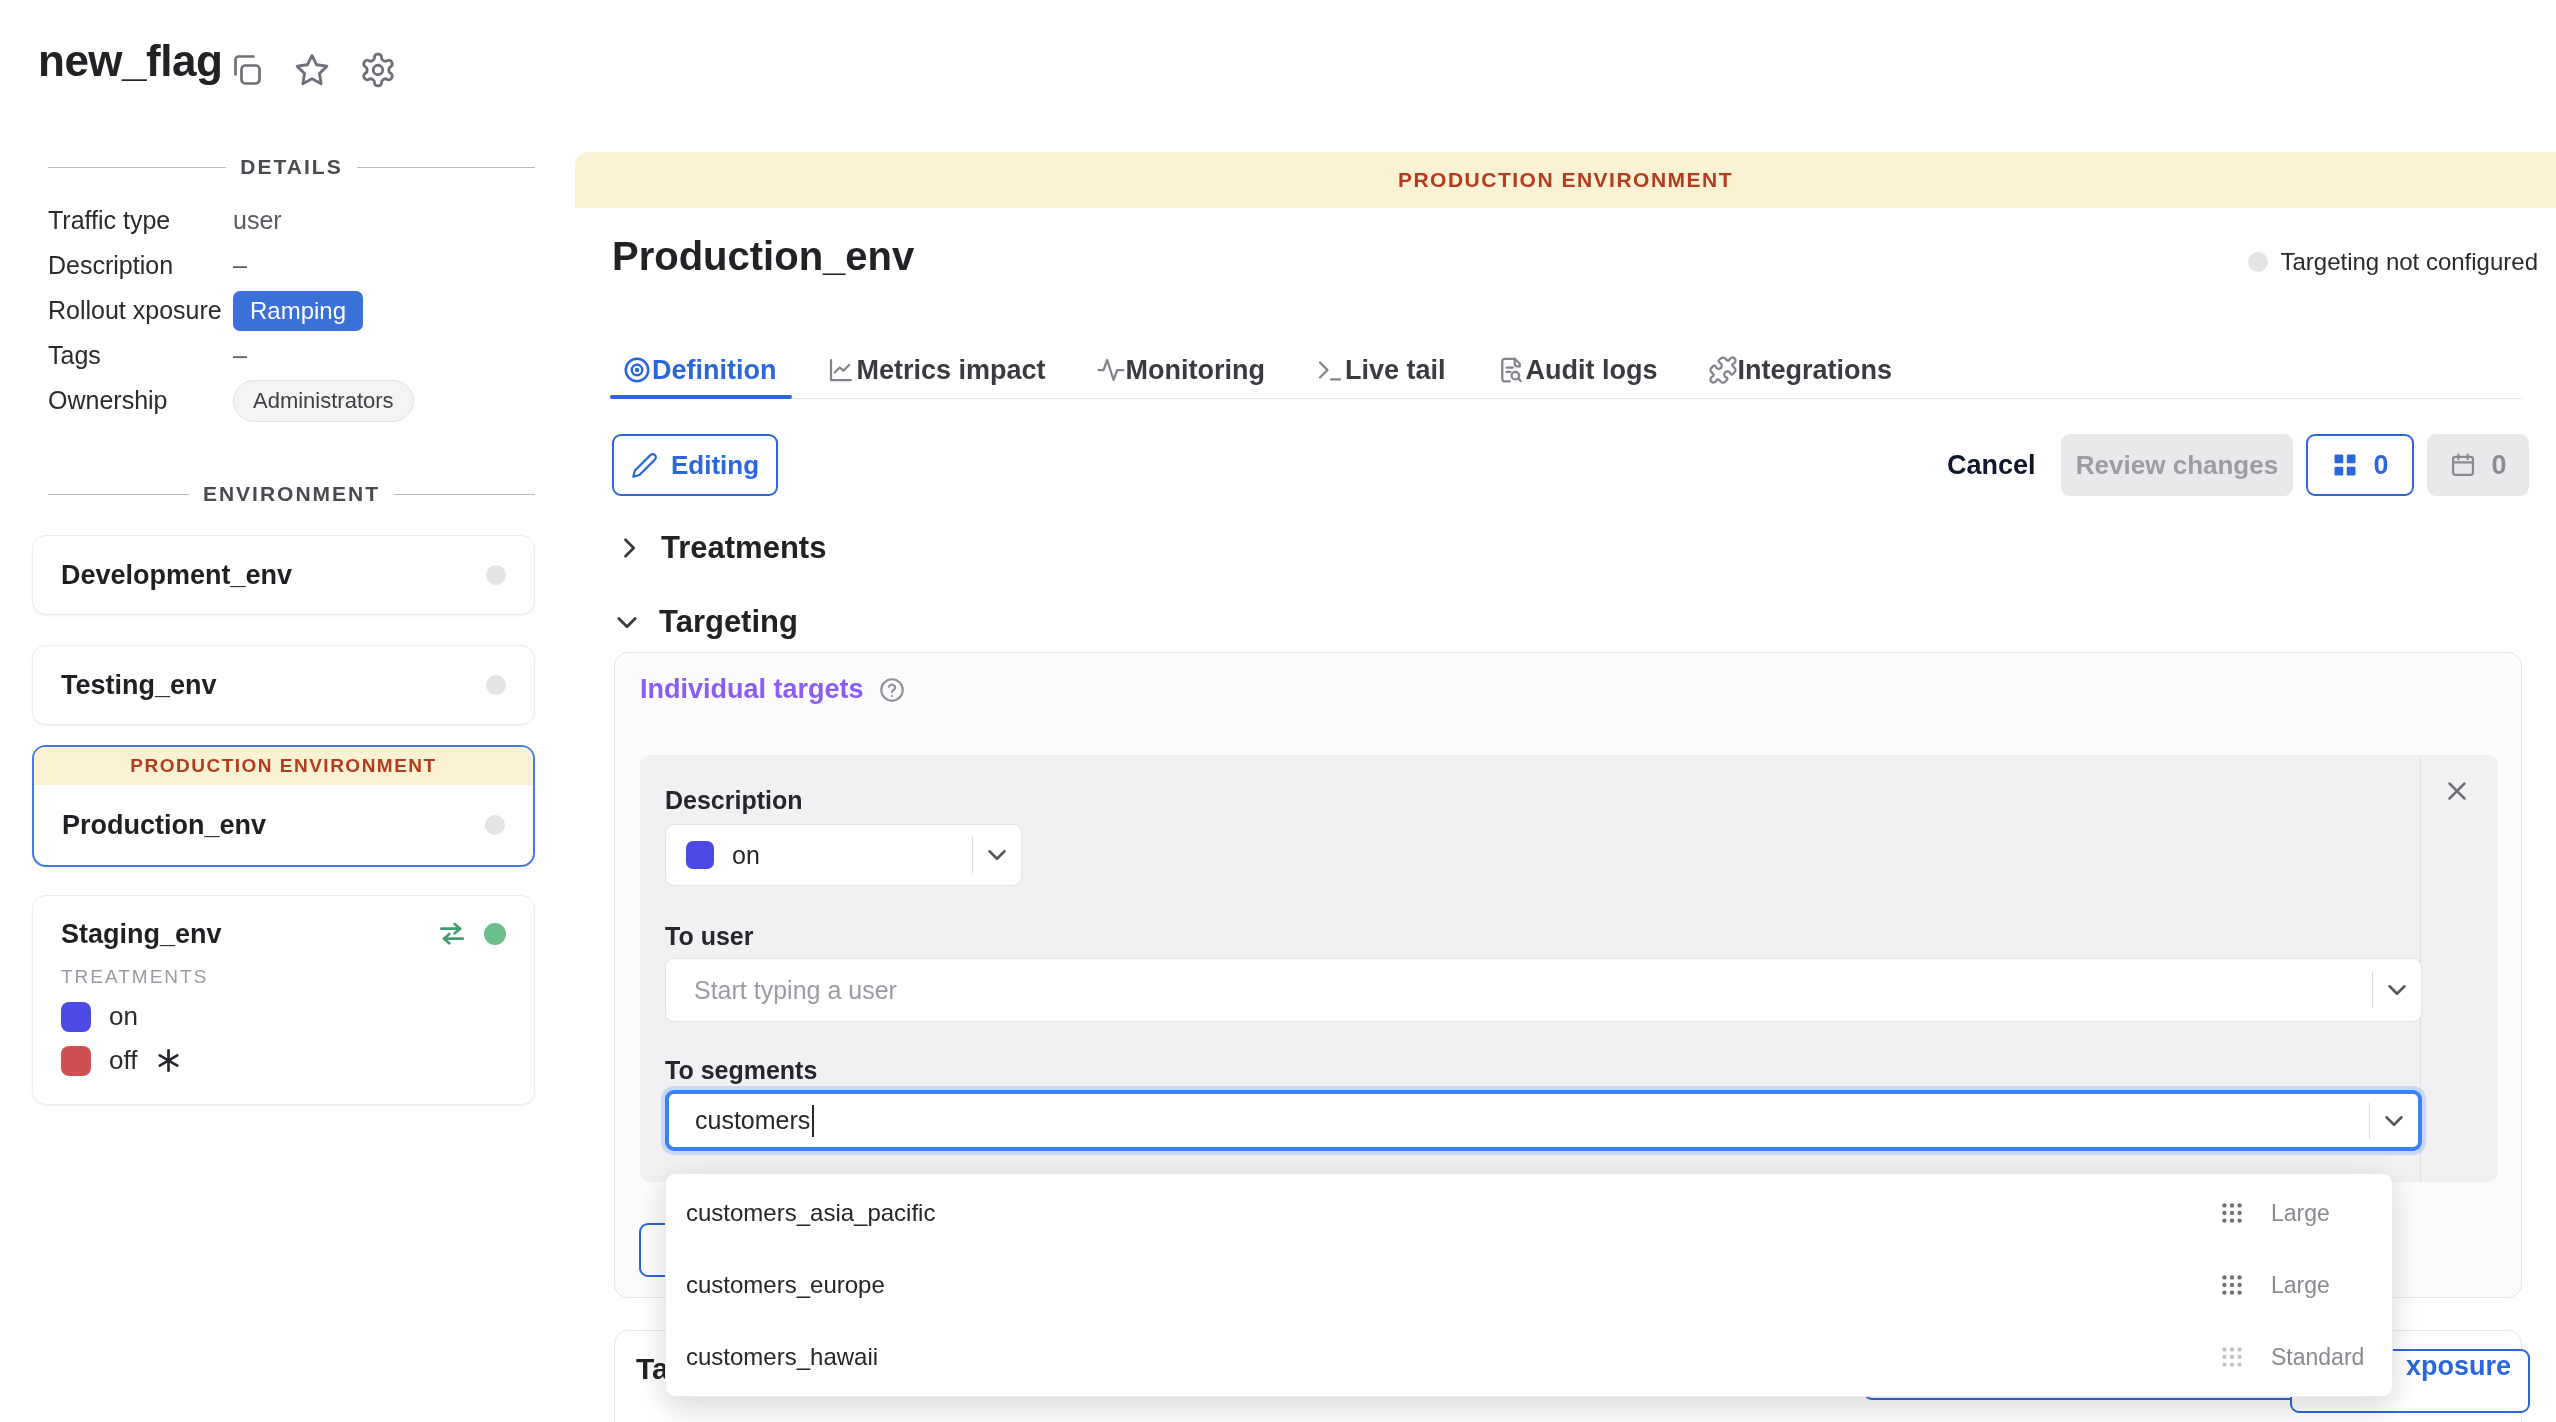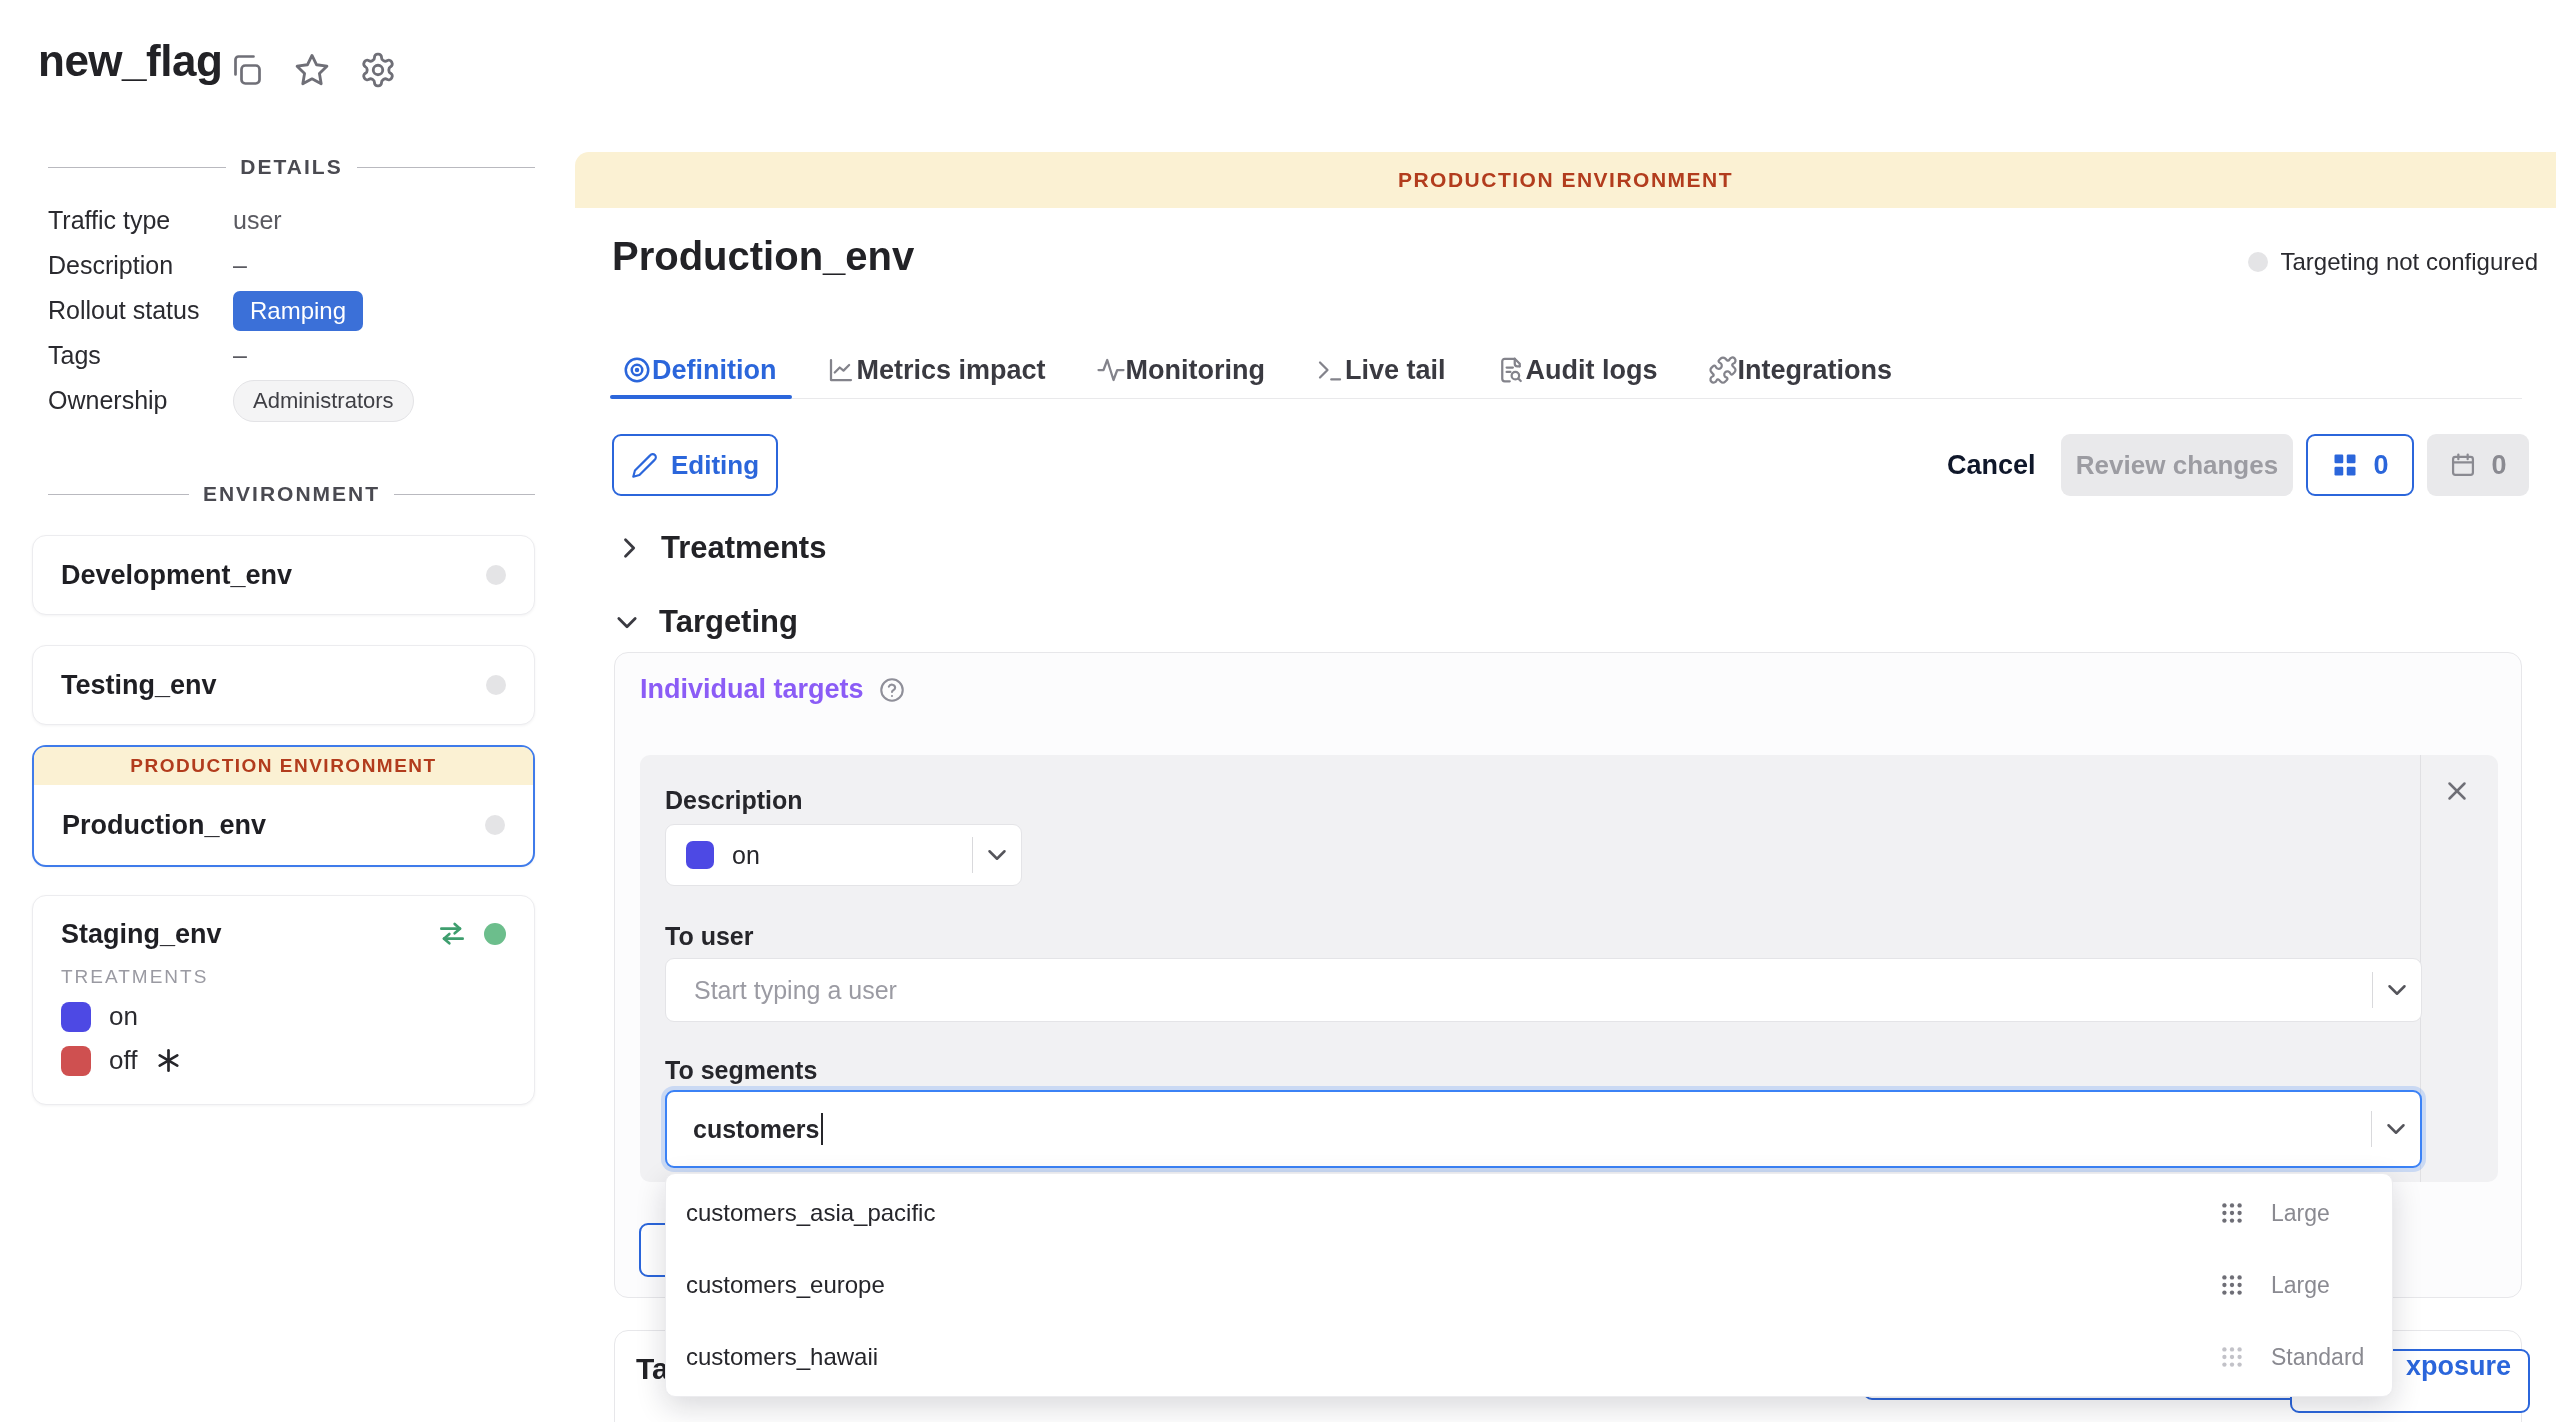--- a/index.html
+++ b/index.html
@@ -106,22 +106,22 @@
   .sel-swatch { width:28px; height:28px; border-radius:7px; background:#4d49e4; margin-left:20px; }
   .sel-value { margin-left:18px; font-size:25px; color:#26262b; }
   .spacer { flex:1; }
   .sel-div { width:1px; height:36px; background:#d9d9dc; }
   .sel-chev { width:48px; display:flex; align-items:center; justify-content:center; color:#55555b; }
 
   #touser-label { left:665px; top:922px; }
   #touser-input { left:665px; top:958px; width:1757px; height:64px; }
   .placeholder { margin-left:28px; font-size:25px; color:#9b9ba3; }
   #toseg-label { left:665px; top:1056px; }
-  #toseg-input { left:665px; top:1090px; width:1757px; height:78px; border:2px solid #3b82f6;
-                 box-shadow:0 0 0 4px rgba(66,133,244,0.22);font-weight:bold; }
+  #toseg-input { left:665px; top:1090px; width:1757px; height:61px; border:4px solid #3b82f6;
+                 box-shadow:0 0 0 4px rgba(66,133,244,0.22); }
   .typed { margin-left:26px; font-size:25px; color:#26262b; }
   .caret { width:2px; height:32px; background:#26262b; margin-left:2px; }
 
   
   #add-btn-sliver { left:639px; top:1223px; width:220px; height:54px; border:2px solid #2b66db;
                     border-radius:9px; background:#fff; z-index:5; }
   #bottom-card { left:614px; top:1330px; width:1908px; height:160px; background:#fff;
                  border:1px solid #e7e7ea; border-radius:14px; z-index:2; }
   #bottom-heading { left:636px; top:1352px; font-size:30px; font-weight:700; color:#222226; z-index:3; }
   #hidden-btn { left:1863px; top:1338px; width:437px; height:62px; border:2px solid #2b66db;
@@ -176,21 +176,21 @@
   <div class="abs" id="details-rows">
     <div class="drow">
       <div class="dlabel">Traffic type</div>
       <div class="dval">user</div>
     </div>
     <div class="drow">
       <div class="dlabel">Description</div>
       <div class="dval">–</div>
     </div>
     <div class="drow">
-      <div class="dlabel">Rollout status</div>
+      <div class="dlabel">Rollout xposure</div>
       <div class="badge">Ramping</div>
     </div>
     <div class="drow">
       <div class="dlabel">Tags</div>
       <div class="dval">–</div>
     </div>
     <div class="drow">
       <div class="dlabel">Ownership</div>
       <div class="pill">Administrators</div>
     </div>

